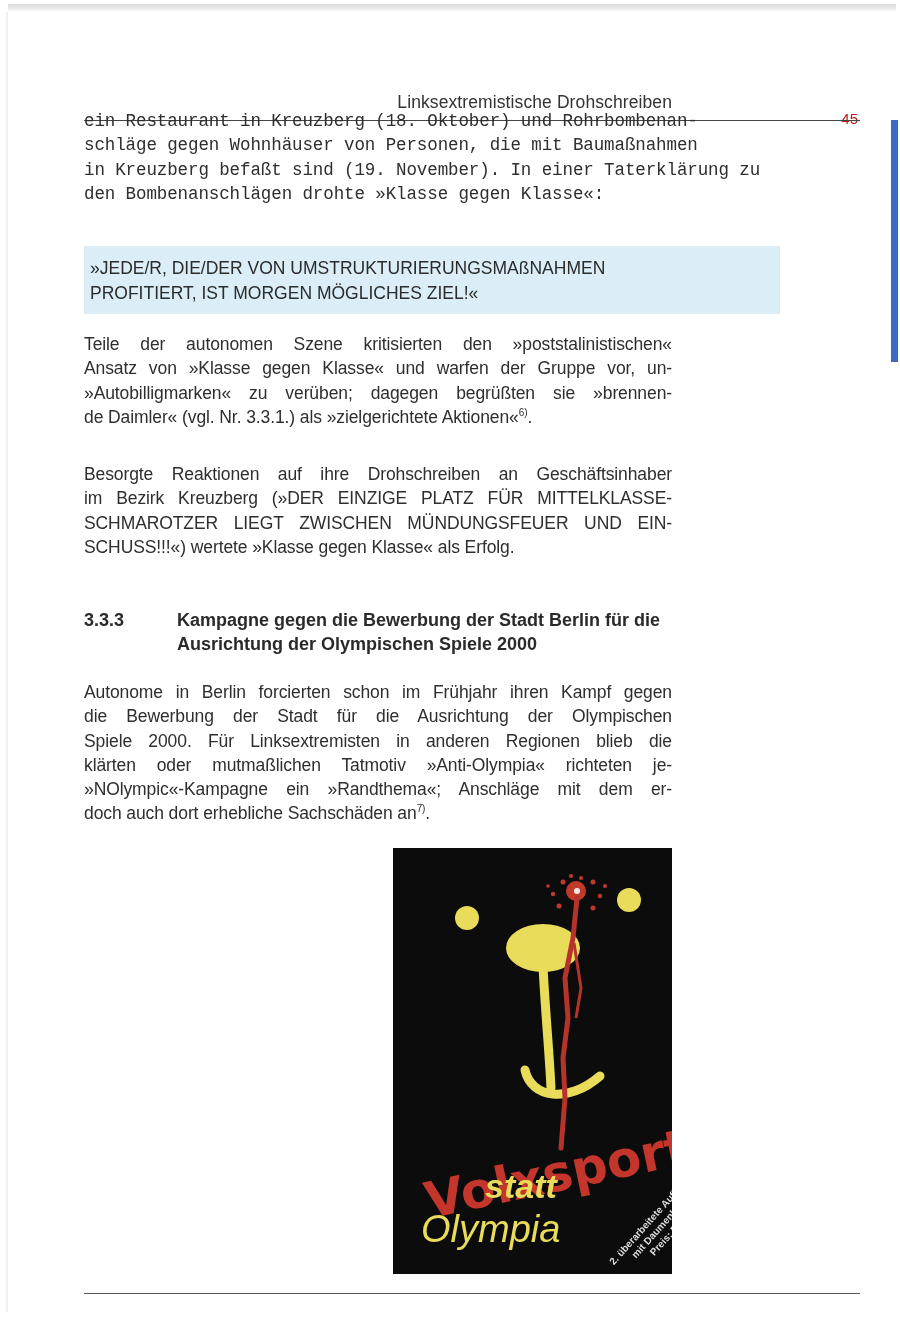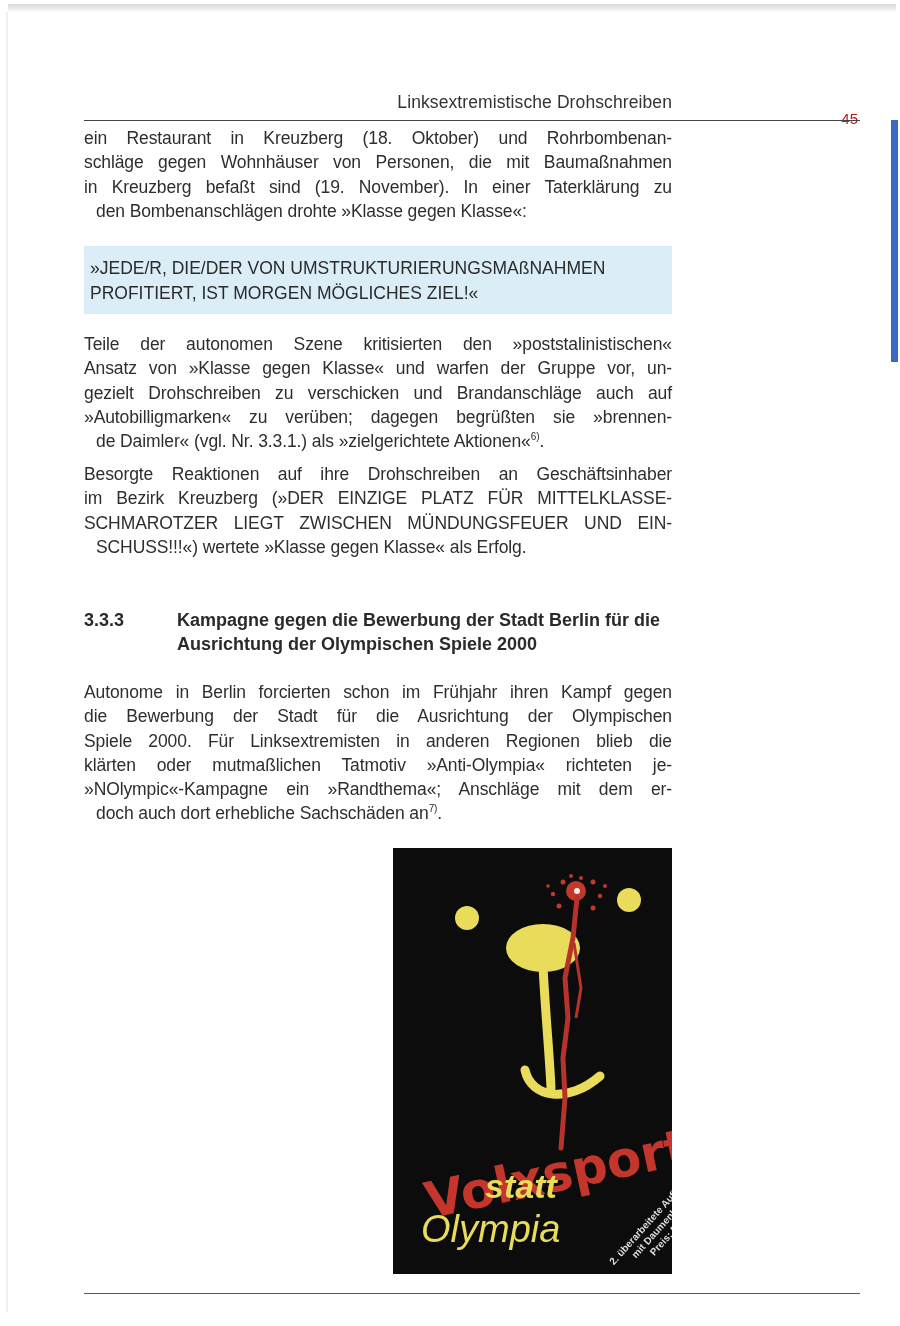--- a/index.html
+++ b/index.html
@@ -38,24 +38,24 @@
       position: absolute; left: 84px; top: 120px; width: 776px; height: 1px;
       background: #444;
     }
     .para {
       position: absolute; left: 84px; width: 588px;
       font-size: 17.5px; line-height: 24.3px; color: #2e2e2e;
       text-align: justify; text-align-last: left;
       letter-spacing: -0.1px;
     }
     .para .line { display: block; white-space: nowrap; text-align: justify; text-align-last: justify; }
-    .para .line.last { text-align-last: left; margin-left: 12px; }
+    .para .line.last { text-align-last: left; }
     sup { font-size: 10px; line-height: 0; vertical-align: super; }
     .highlight-box {
-      position: absolute; left: 84px; top: 246px; width: 588px; height: 68px;
+      position: absolute; left: 84px; top: 246px; width: 696px; height: 68px;
       background: #dbeef8;
     }
     .highlight-text {
       position: absolute; left: 6px; top: 10px; width: 576px;
       font-size: 17.5px; line-height: 24.5px; color: #2b2b2b;
     }
     .highlight-text .line { display: block; white-space: nowrap; }
     .section-heading {
       position: absolute; left: 84px; top: 608px; width: 600px;
       font-size: 18px; line-height: 24px; color: #2a2a2a; font-weight: bold;
@@ -79,38 +79,37 @@
 <div class="scan-top-edge"></div>
 <div class="scan-left-edge"></div>
 <div class="blue-margin-bar"></div>
 
 <header class="running-header">
   <span class="running-title">Linksextremistische Drohschreiben</span>
   <span class="page-number">45</span>
 </header>
 <div class="header-rule"></div>
 
-<p class="para" style="top:126px; margin:0;">
+<p class="para" style="top:109px; margin:0;font-family:Liberation Mono, monospace;">
   <span class="line">ein Restaurant in Kreuzberg (18. Oktober) und Rohrbombenan-</span>
   <span class="line">schläge gegen Wohnhäuser von Personen, die mit Baumaßnahmen</span>
   <span class="line">in Kreuzberg befaßt sind (19. November). In einer Taterklärung zu</span>
   <span class="line last">den Bombenanschlägen drohte »Klasse gegen Klasse«:</span>
 </p>
 
 <div class="highlight-box">
   <div class="highlight-text">
     <span class="line">»JEDE/R, DIE/DER VON UMSTRUKTURIERUNGSMAßNAHMEN</span>
     <span class="line">PROFITIERT, IST MORGEN MÖGLICHES ZIEL!«</span>
   </div>
 </div>
 
 <p class="para" style="top:332px; margin:0;">
   <span class="line">Teile der autonomen Szene kritisierten den »poststalinistischen«</span>
   <span class="line">Ansatz von »Klasse gegen Klasse« und warfen der Gruppe vor, un-</span>
-  <span class="line">gezielt Drohschreiben zu verschicken und Brandanschläge auch auf</span>
   <span class="line">»Autobilligmarken« zu verüben; dagegen begrüßten sie »brennen-</span>
   <span class="line last"><span>de Daimler« (vgl. Nr. 3.3.1.) als »zielgerichtete Aktionen«</span><sup>6)</sup><span>.</span></span>
 </p>
 
 <p class="para" style="top:462px; margin:0;">
   <span class="line">Besorgte Reaktionen auf ihre Drohschreiben an Geschäftsinhaber</span>
   <span class="line">im Bezirk Kreuzberg (»DER EINZIGE PLATZ FÜR MITTELKLASSE-</span>
   <span class="line">SCHMAROTZER LIEGT ZWISCHEN MÜNDUNGSFEUER UND EIN-</span>
   <span class="line last">SCHUSS!!!«) wertete »Klasse gegen Klasse« als Erfolg.</span>
 </p>

